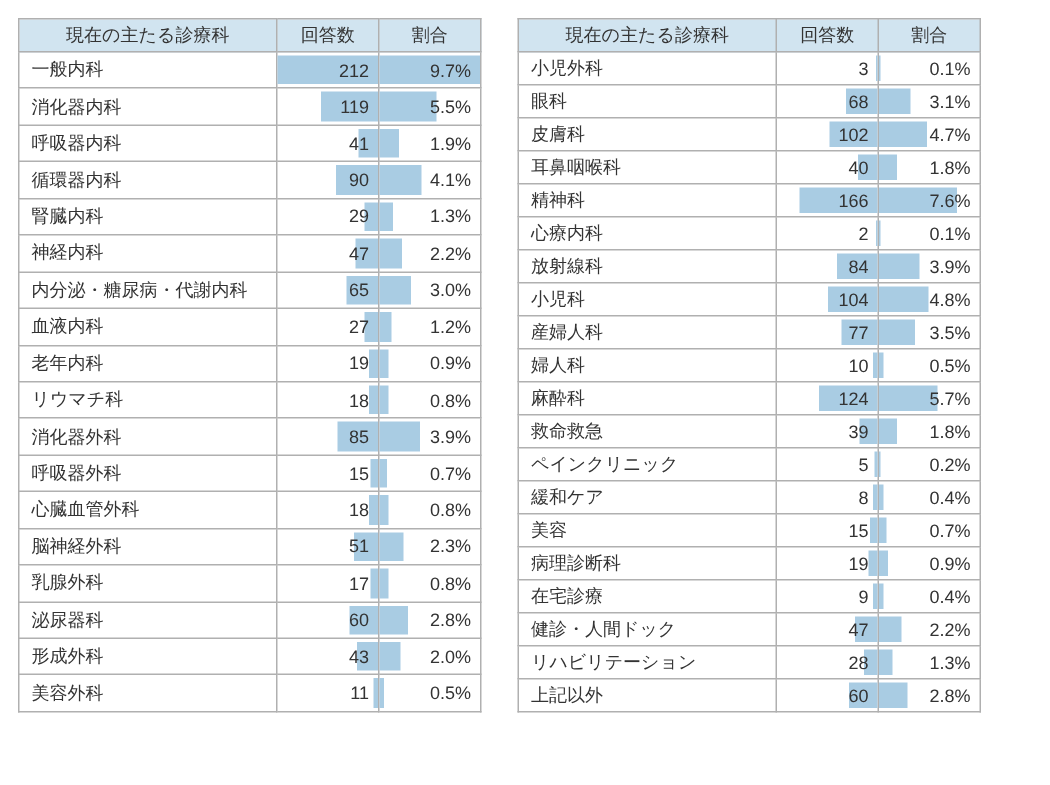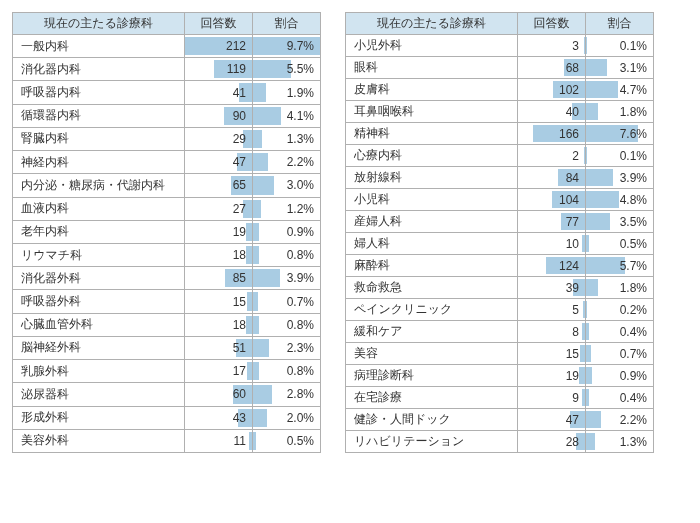--- a/index.html
+++ b/index.html
@@ -271,15 +271,20 @@
         <tr>
           <td class="dept">健診・人間ドック</td>
           <td class="barcell count"><span class="bar" style="width: 22.1698%;"></span><span class="txt">47</span></td>
           <td class="barcell pct"><span class="bar" style="width: 22.6804%;"></span><span class="txt">2.2%</span></td>
         </tr>
         <tr>
           <td class="dept">リハビリテーション</td>
           <td class="barcell count"><span class="bar" style="width: 13.2075%;"></span><span class="txt">28</span></td>
           <td class="barcell pct"><span class="bar" style="width: 13.4021%;"></span><span class="txt">1.3%</span></td>
         </tr>
+        <tr>
+          <td class="dept">上記以外</td>
+          <td class="barcell count"><span class="bar" style="width: 28.3019%;"></span><span class="txt">60</span></td>
+          <td class="barcell pct"><span class="bar" style="width: 28.866%;"></span><span class="txt">2.8%</span></td>
+        </tr>
       </tbody>
   </table>
 </div>
 
 </body></html>

